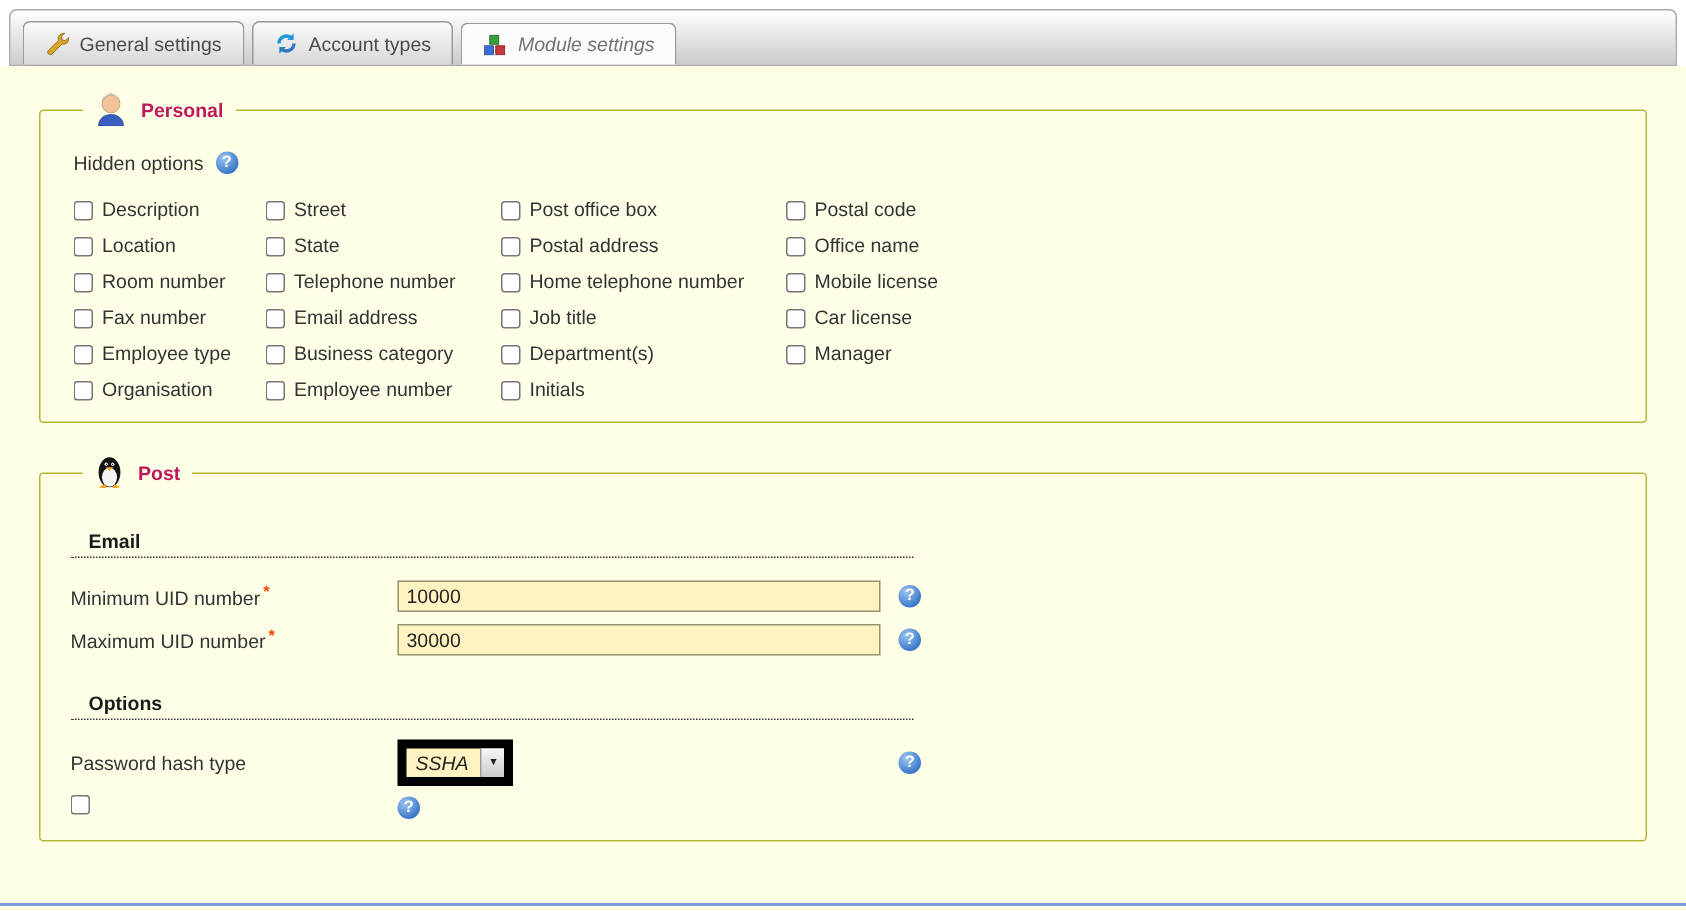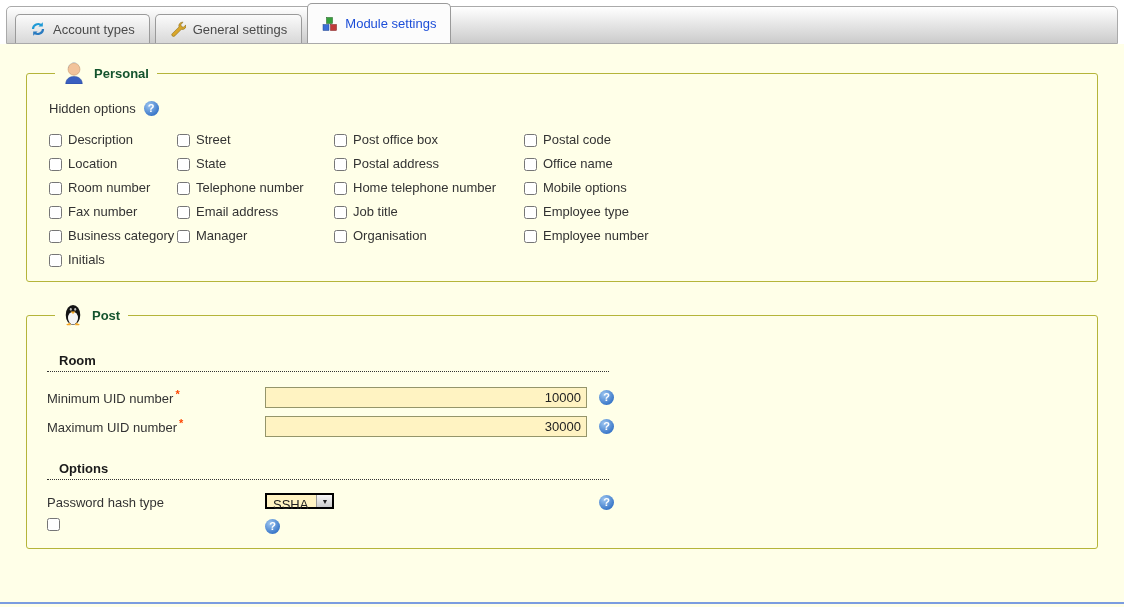--- a/index.html
+++ b/index.html
@@ -28,41 +28,42 @@
     border: 1px solid #9a9a9a;
     border-bottom: none;
     border-radius: 5px 5px 0 0;
     margin-right: 5px;
     color: #4a4a4a;
     cursor: pointer;
     white-space: nowrap;
   }
   .tab.active {
     background: #fcfcfc;
-    height: 40px;
-    color: #1d4ed8;
+    height: 28px;
+    color: #737373;
+    font-style: italic;
   }
   .tab .ticon { display:inline-flex; width:16px; height:16px; }
   .content {
     background: #ffffe8;
     height: 563px;
     position: relative;
     padding-top: 16px;
   }
   fieldset {
     border: 1px solid #b5b53a;
     border-radius: 3px;
     margin: 0 26px;
     padding: 4px 20px 14px 20px;
   }
   legend {
     display: flex; align-items: center; gap: 9px;
     margin-left: 8px; padding: 0 8px;
   }
-  .legend-text { color: #14532d; font-weight: bold; font-size: 13px; }
+  .legend-text { color: #be185d; font-weight: bold; font-size: 13px; }
   .hidden-options { display:flex; align-items:center; gap:8px; margin: 10px 0 16px 2px; }
   .grid {
     display: grid;
     grid-template-columns: 128px 157px 190px 1fr;
     row-gap: 9px;
     margin-left: 2px;
   }
   .cell { display:flex; align-items:flex-end; gap:6px; cursor:pointer; }
   input[type="checkbox"] { width:13px; height:13px; margin:0; }
   #unix-fieldset { margin-top: 20px; min-height: 240px; }
@@ -85,26 +86,26 @@
   .row-member { margin-top: 6px; }
   .flabel { color: #333; }
   .req { color:#ff4500; font-weight:bold; vertical-align:super; font-size:11px; margin-left:2px; }
   .text-input {
     width: 322px; height: 21px;
     border: 1px solid #95956a;
     background: #fff3c2;
     padding: 1px 5px;
     font: 13px "Liberation Sans", sans-serif;
     color: #222;
-    text-align: right;
   }
   .select {
-    display: inline-flex; height: 16px;
-    border: 2px solid #000000; background: #fff3c2;
+    display: inline-flex; height: 31px;
+    border: 6px solid #000000; background: #fff3c2;
     cursor: pointer;
+    font-style: italic;
   }
   .sel-value { padding: 2px 8px 0 6px; min-width: 42px; color:#222; }
   .arrow-btn {
     width: 16px;
     border-left: 1px solid #999;
     background: linear-gradient(#f7f7f7, #cccccc);
     display: flex; align-items: center; justify-content: center;
     font-size: 7px; color: #222;
   }
   .help {
@@ -118,38 +119,38 @@
     position: absolute; left: 0; bottom: 3px;
     width: 100%; height: 2px; background: #7b9ce0;
   }
 </style>
 </head>
 <body>
 
 <div>
 
   <div class="tabbar">
+    <div class="tab">
+      <span class="ticon">
+        <svg width="16" height="16" viewBox="0 0 16 16">
+            <path d="M12.3 1.2a3.6 3.6 0 0 0-3.3 4.7L2.4 12.5a1.7 1.7 0 1 0 2.4 2.4L11.4 8.3a3.6 3.6 0 0 0 4.5-4.4L13.6 6.2l-2.2-.6-.6-2.2 2.3-2.1a3.6 3.6 0 0 0-.8-.1z" fill="#d9a62a" stroke="#8a6d1a" stroke-width="0.6"></path>
+          </svg>
+      </span>
+      <span>General settings</span>
+    </div>
     <div class="tab">
       <span class="ticon">
         <svg width="16" height="16" viewBox="0 0 16 16">
             <path d="M3 8a5 5 0 0 1 8.6-3.4" stroke="#1f9ad6" stroke-width="2.2" fill="none"></path>
             <path d="M12.8 1.2v4.4H8.4z" fill="#1f9ad6"></path>
             <path d="M13 8a5 5 0 0 1-8.6 3.4" stroke="#2a7bc0" stroke-width="2.2" fill="none"></path>
             <path d="M3.2 14.8v-4.4h4.4z" fill="#2a7bc0"></path>
           </svg>
       </span>
       <span>Account types</span>
-    </div>
-    <div class="tab">
-      <span class="ticon">
-        <svg width="16" height="16" viewBox="0 0 16 16">
-            <path d="M12.3 1.2a3.6 3.6 0 0 0-3.3 4.7L2.4 12.5a1.7 1.7 0 1 0 2.4 2.4L11.4 8.3a3.6 3.6 0 0 0 4.5-4.4L13.6 6.2l-2.2-.6-.6-2.2 2.3-2.1a3.6 3.6 0 0 0-.8-.1z" fill="#d9a62a" stroke="#8a6d1a" stroke-width="0.6"></path>
-          </svg>
-      </span>
-      <span>General settings</span>
     </div>
     <div class="tab active">
       <span class="ticon">
         <svg width="16" height="16" viewBox="0 0 16 16">
             <rect x="1" y="8.5" width="6" height="6" fill="#3a6fd8" stroke="#23448a" stroke-width="0.5"></rect>
             <rect x="8.5" y="8.5" width="6" height="6" fill="#c23a3a" stroke="#7a1d1d" stroke-width="0.5"></rect>
             <rect x="4.5" y="1.5" width="6" height="6" fill="#35a03a" stroke="#1d5c21" stroke-width="0.5"></rect>
           </svg>
       </span>
       <span>Module settings</span>
@@ -217,43 +218,51 @@
         <label class="cell">
             <input type="checkbox" style="">
             <span>Telephone number</span>
           </label>
         <label class="cell">
             <input type="checkbox" style="">
             <span>Home telephone number</span>
           </label>
         <label class="cell">
             <input type="checkbox" style="">
-            <span>Mobile options</span>
+            <span>Mobile license</span>
           </label>
 
         <label class="cell">
             <input type="checkbox" style="">
             <span>Fax number</span>
           </label>
         <label class="cell">
             <input type="checkbox" style="">
             <span>Email address</span>
           </label>
         <label class="cell">
             <input type="checkbox" style="">
             <span>Job title</span>
           </label>
+        <label class="cell">
+            <input type="checkbox" style="">
+            <span>Car license</span>
+          </label>
 
         <label class="cell">
             <input type="checkbox" style="">
             <span>Employee type</span>
           </label>
         <label class="cell">
             <input type="checkbox" style="">
             <span>Business category</span>
+          </label>
+        <label class="cell">
+            <input type="checkbox" style="">
+            <span>Department(s)</span>
           </label>
         <label class="cell">
             <input type="checkbox" style="">
             <span>Manager</span>
           </label>
 
         <label class="cell">
             <input type="checkbox" style="">
             <span>Organisation</span>
           </label>
@@ -279,21 +288,21 @@
               <circle cx="8.8" cy="8.1" r="0.5" fill="#000"></circle>
               <circle cx="13.2" cy="8.1" r="0.5" fill="#000"></circle>
               <path d="M8.3 10.3h5.4L11 13z" fill="#f5a623"></path>
               <path d="M3.5 24.5l4.2-2 1 3H4.5z" fill="#f5a623"></path>
               <path d="M18.5 24.5l-4.2-2-1 3h4.2z" fill="#f5a623"></path>
             </svg>
         </span>
         <span class="legend-text">Post</span>
       </legend>
 
-      <div class="section-header" id="users-header">Room</div>
+      <div class="section-header" id="users-header">Email</div>
 
       <div class="field-row row-min">
         <div class="flabel">
           <span>Minimum UID number</span><span class="req">*</span>
         </div>
         <div>
           <input type="text" class="text-input" value="10000" style="">
         </div>
         <span class="help">?</span>
       </div>

